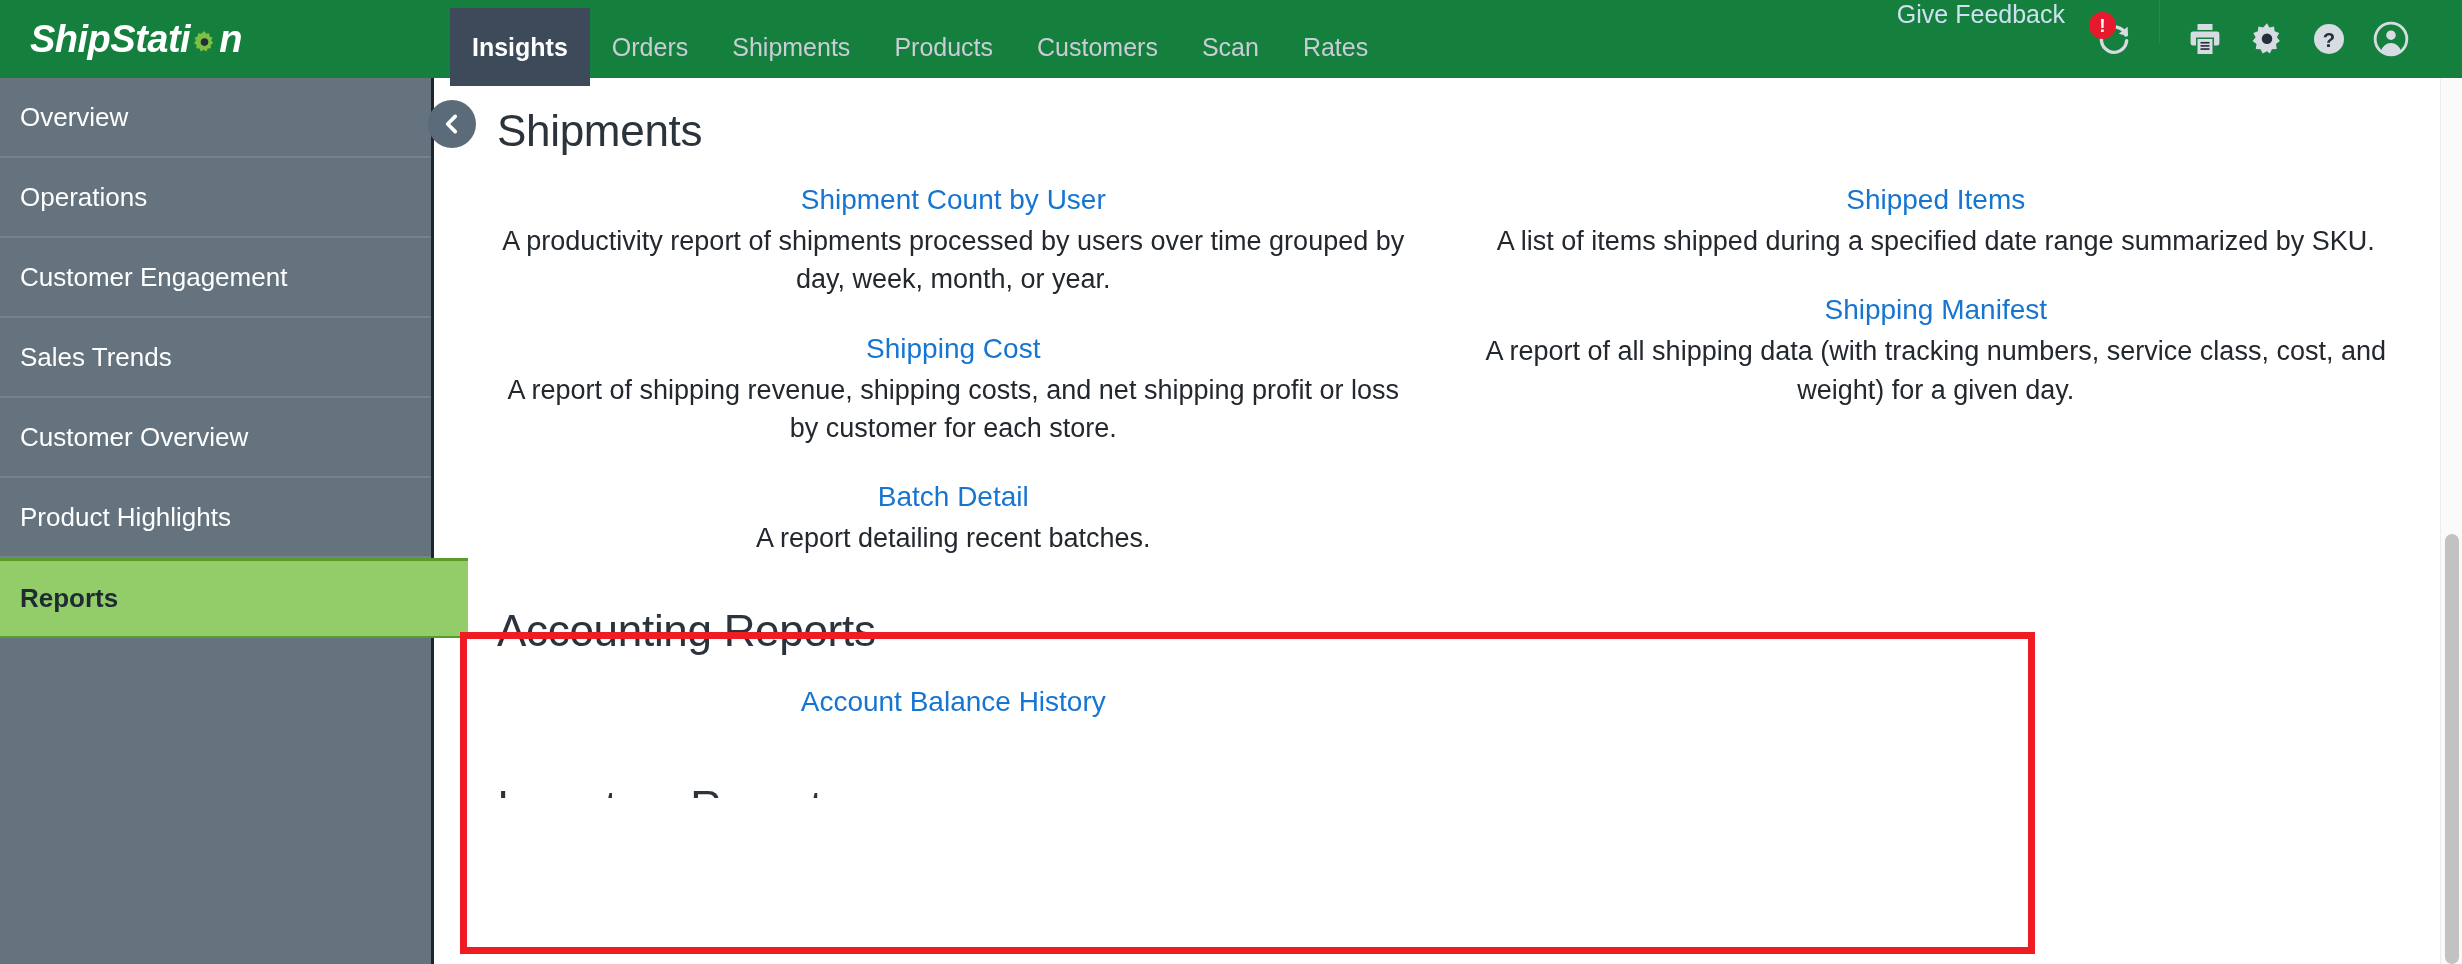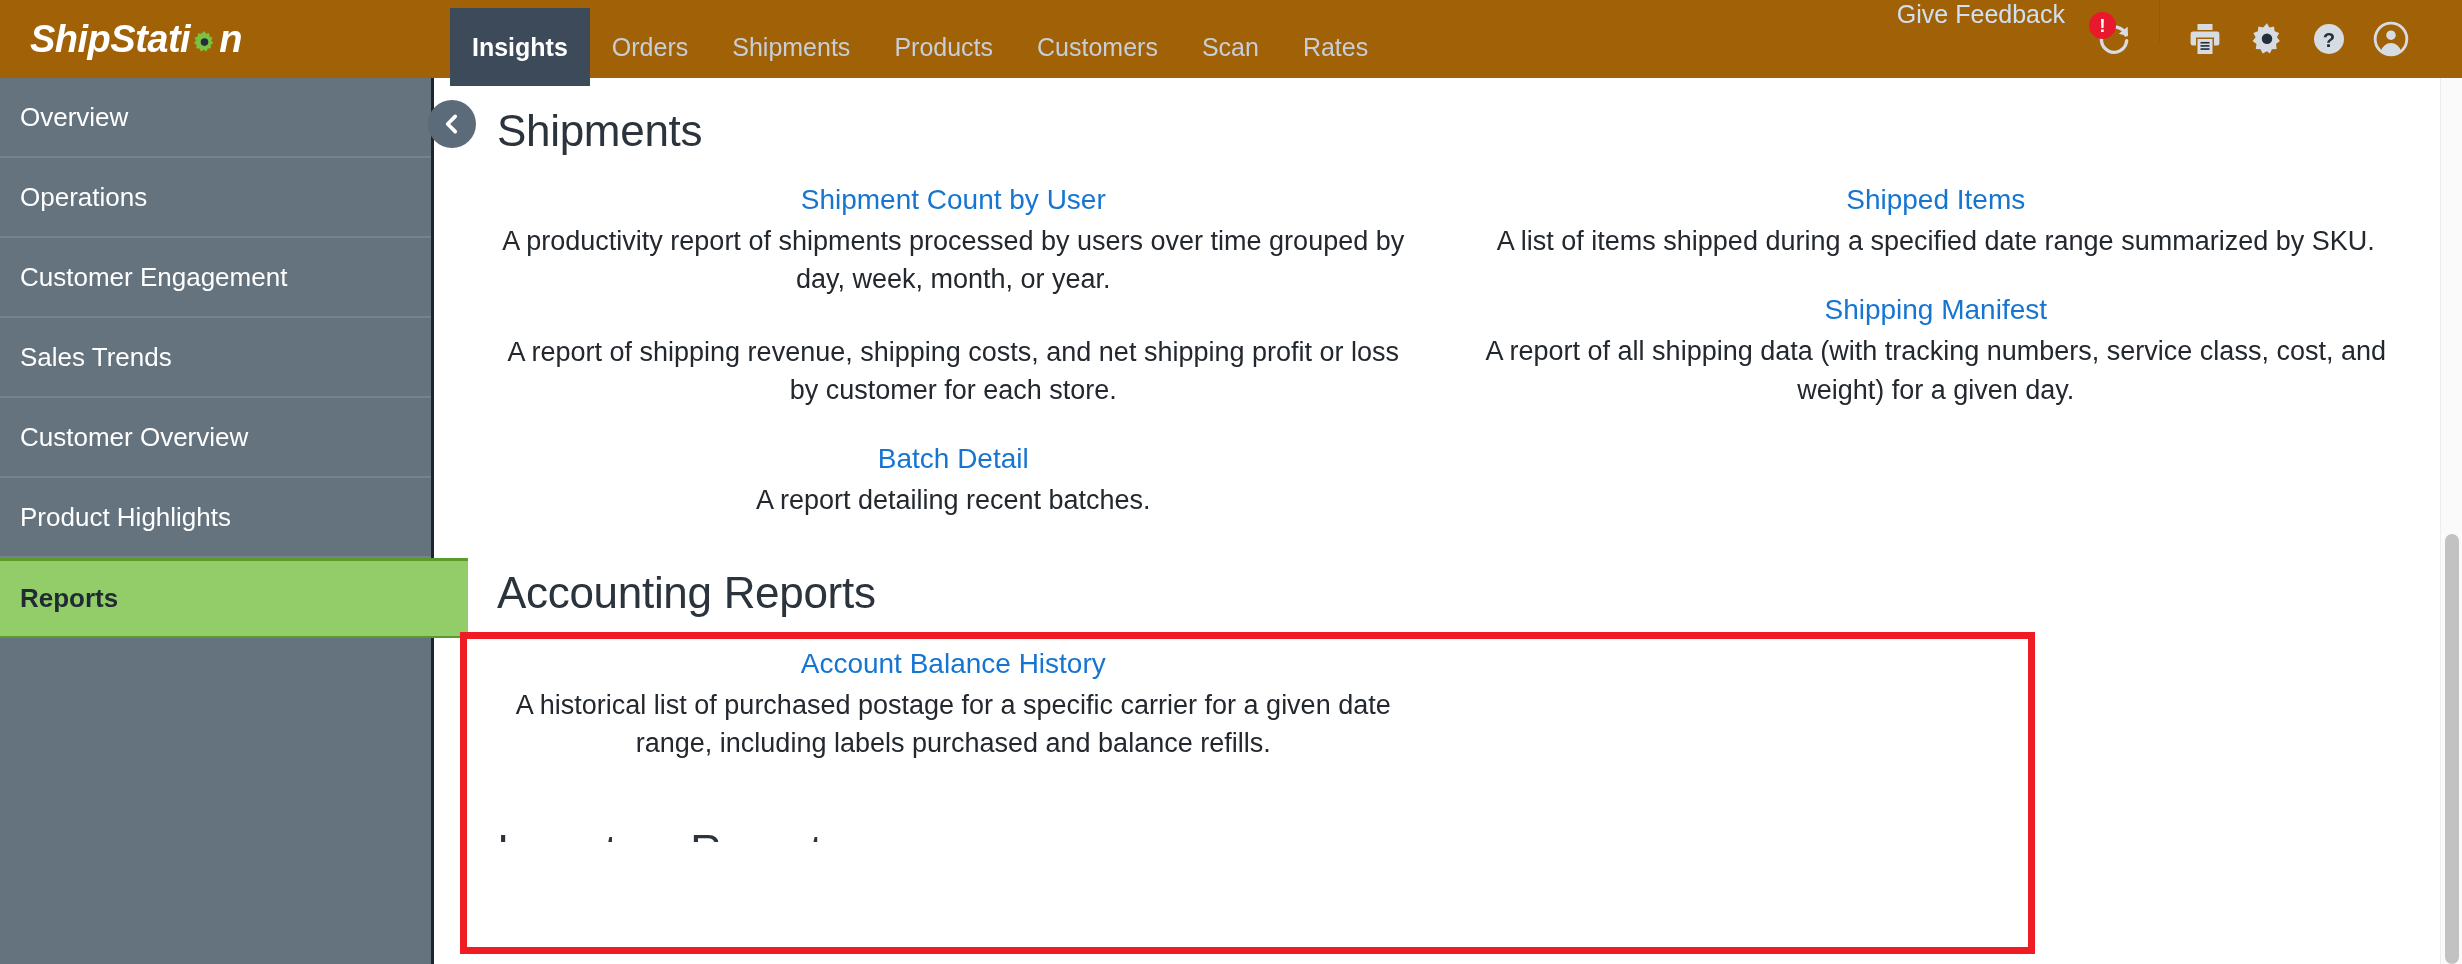--- a/index.html
+++ b/index.html
@@ -9,21 +9,21 @@
     background: #ffffff;
     font-family: "Liberation Sans", sans-serif;
   }
 
   #app { position: relative; width: 2462px; height: 964px; }
 
   
   .topbar {
     position: absolute; top: 0; left: 0;
     width: 2462px; height: 78px;
-    background: #a16207;
+    background: #15803d;
     display: flex; align-items: stretch;
     z-index: 30;
   }
   .brand {
     width: 450px; flex: 0 0 450px;
     display: flex; align-items: center;
     padding-left: 30px;
   }
   .brand-text {
     font-size: 38px; font-weight: bold; font-style: italic;
@@ -300,20 +300,21 @@
 
       <div class="report-grid">
         <div class="col">
 
           <div class="report-block">
             <a class="report-link" href="#">Shipment Count by User</a>
             <p class="report-desc">A productivity report of shipments processed by users over time grouped by day, week, month, or year.</p>
           </div>
 
           <div class="report-block">
+            <a class="report-link" href="#">Shipping Cost</a>
             <p class="report-desc">A report of shipping revenue, shipping costs, and net shipping profit or loss by customer for each store.</p>
           </div>
 
           <div class="report-block">
             <a class="report-link" href="#">Batch Detail</a>
             <p class="report-desc">A report detailing recent batches.</p>
           </div>
 
         </div>
 
@@ -332,21 +333,20 @@
         </div>
       </div>
 
       <div class="accounting-section">
         <h1 class="section-title">Accounting Reports</h1>
 
         <div class="report-grid">
           <div class="col">
             <div class="report-block">
               <a class="report-link" href="#">Account Balance History</a>
-              <p class="report-desc">A historical list of purchased postage for a specific carrier for a given date range, including labels purchased and balance refills.</p>
             </div>
           </div>
           <div class="col right"></div>
         </div>
       </div>
 
       <div class="clipped-heading">Inventory Reports</div>
 
     </div>
   </main>

